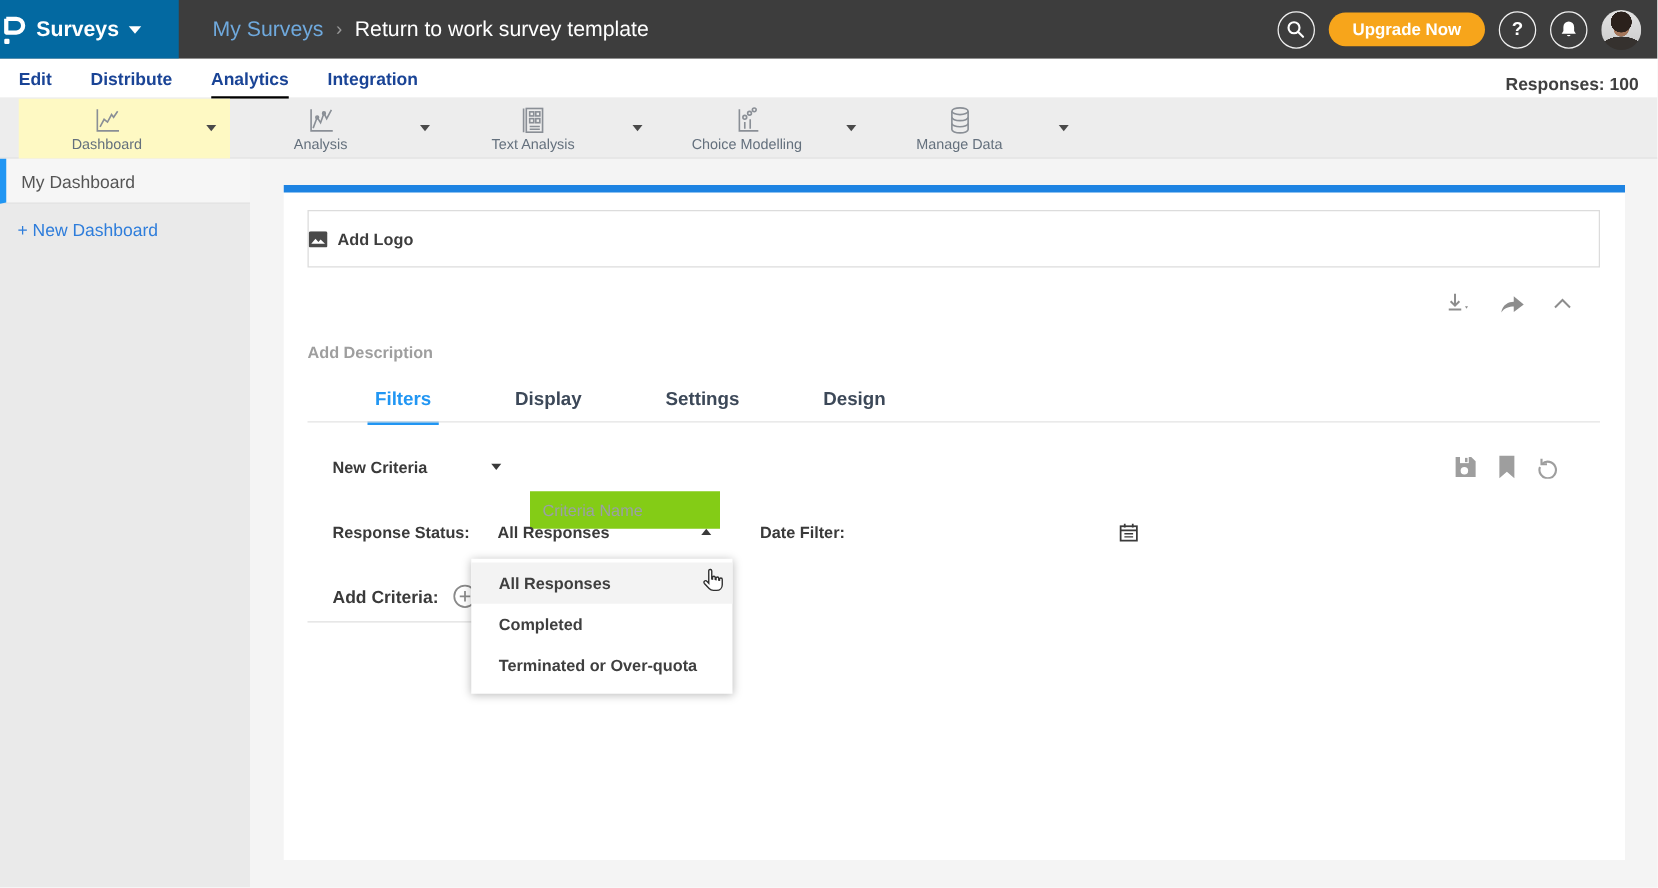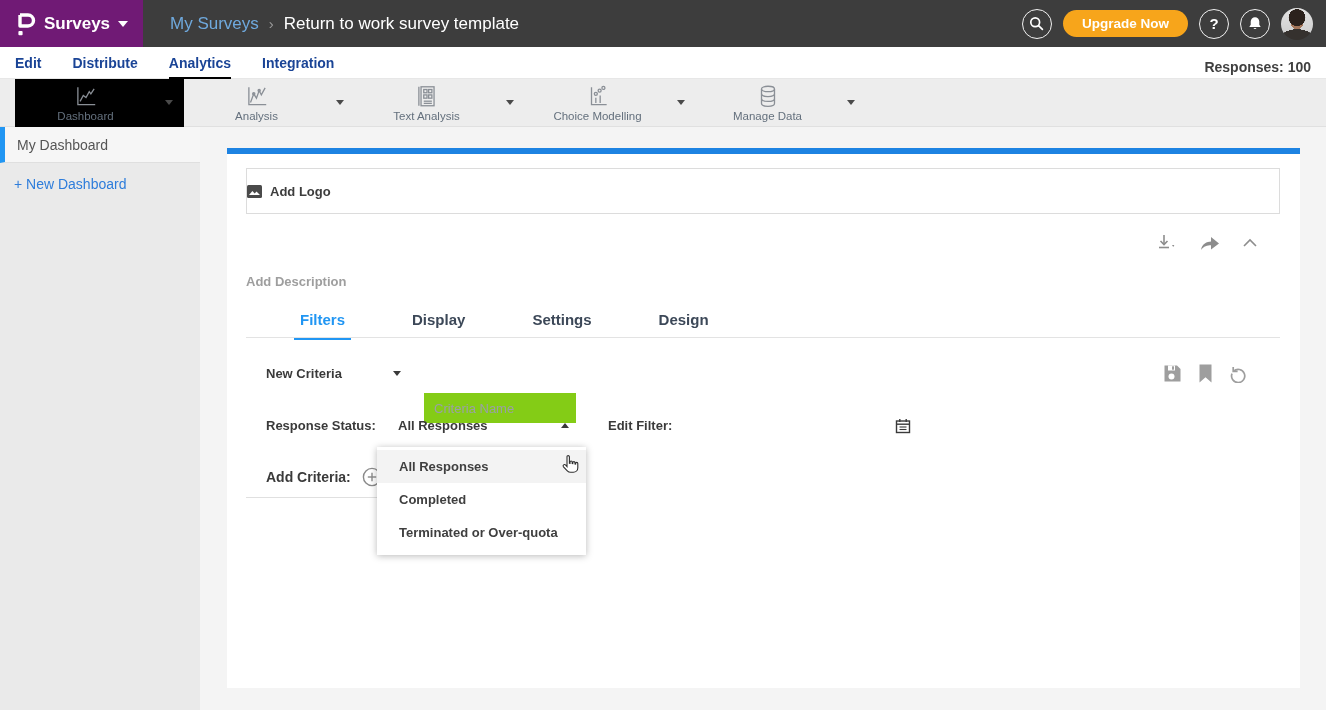--- a/index.html
+++ b/index.html
@@ -5,22 +5,22 @@
   * { margin:0; padding:0; box-sizing:border-box; }
   html,body { width:1326px; height:710px; }
   body {
     font-family:"Liberation Sans", sans-serif;
     position:relative; overflow:hidden; background:#f4f4f4;
   }
 
   
   .topbar { position:absolute; left:0; top:0; width:1326px; height:47px;
     background:#3d3d3d; display:flex; align-items:center; }
-  .logo-box { width:143px; height:47px; background:#701a75; display:flex;
-    align-items:center; justify-content:center; gap:8px; cursor:pointer; }
+  .logo-box { width:143px; height:47px; background:#0369a1; display:flex;
+    align-items:center; justify-content:flex-start; gap:8px; cursor:pointer; }
   .logo-box .product { color:#fff; font-size:17px; font-weight:600; }
   .caret-down-white { width:0; height:0; border-left:5px solid transparent;
     border-right:5px solid transparent; border-top:6px solid #fff; }
   .breadcrumb { display:flex; align-items:center; gap:10px; margin-left:27px; font-size:17px; }
   .breadcrumb .parent { color:#6fa9dd; cursor:pointer; }
   .breadcrumb .sep { color:#9a9a9a; font-size:15px; }
   .breadcrumb .current { color:#ffffff; }
   .topbar-right { margin-left:auto; display:flex; align-items:center; gap:11px; margin-right:13px; }
   .circle-btn { width:30px; height:30px; border:1.6px solid rgba(255,255,255,.92);
     border-radius:50%; display:flex; align-items:center; justify-content:center;
@@ -42,21 +42,21 @@
   .nav-link { font-size:14px; font-weight:700; color:#1a4496; cursor:pointer;
     height:32px; display:flex; align-items:center; }
   .nav-link.active { border-bottom:2px solid #000000; padding-top:2px; }
   .responses { position:absolute; right:15px; top:4px; height:32px; display:flex;
     align-items:center; font-size:14px; font-weight:700; color:#404040; }
 
   
   .toolbar { position:absolute; left:0; top:79px; width:1326px; height:48px;
     background:#ededed; border-bottom:1px solid #e0e0e0; }
   .tb-group { position:absolute; top:0; height:48px; width:169px; cursor:pointer; }
-  .tb-group.selected { background:#000000; }
+  .tb-group.selected { background:#fef9c3; }
   .tb-icon { position:absolute; left:0; right:28px; top:4px; display:flex; justify-content:center; }
   .tb-label { position:absolute; left:0; right:28px; top:31px; text-align:center;
     font-size:11.5px; color:#64707d; }
   .tb-caret { position:absolute; right:11px; top:21px; width:0; height:0;
     border-left:4.5px solid transparent; border-right:4.5px solid transparent;
     border-top:5.5px solid #4a4a4a; }
 
   
   .sidebar { position:absolute; left:0; top:127px; width:200px; height:583px; background:#eaeaea; }
   .sb-item { height:36px; background:#f6f6f6; border-left:5px solid #2196f3;
@@ -325,21 +325,21 @@
             <path d="M4.6 7.2 A6.6 6.6 0 1 1 3 9.6"></path>
           </svg>
       </span>
     </div>
   </div>
 
   <div class="row2">
     <span class="lbl rs-label">Response Status:</span>
     <span class="lbl rs-value">All Responses</span>
     <span class="caret-up-dark rs-caret"></span>
-    <span class="lbl df-label">Edit Filter:</span>
+    <span class="lbl df-label">Date Filter:</span>
     <span class="cal-icon">
       <svg width="16" height="16" viewBox="0 0 16 16" fill="none" stroke="#3a3a3a" stroke-width="1.4">
           <rect x="1.5" y="3" width="13" height="11.5"></rect>
           <line x1="1.5" y1="6.2" x2="14.5" y2="6.2"></line>
           <line x1="4.8" y1="1" x2="4.8" y2="4"></line>
           <line x1="11.2" y1="1" x2="11.2" y2="4"></line>
           <line x1="4.5" y1="9" x2="11.5" y2="9" stroke-width="1.1"></line>
           <line x1="4.5" y1="11.5" x2="11.5" y2="11.5" stroke-width="1.1"></line>
         </svg>
     </span>

